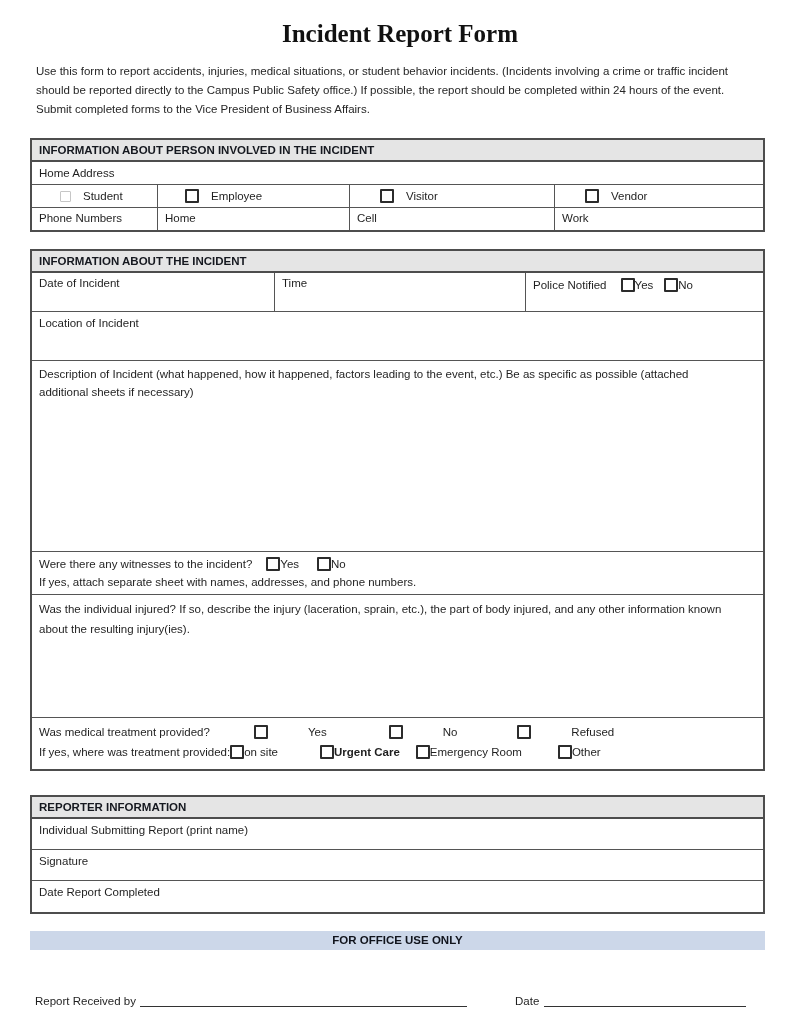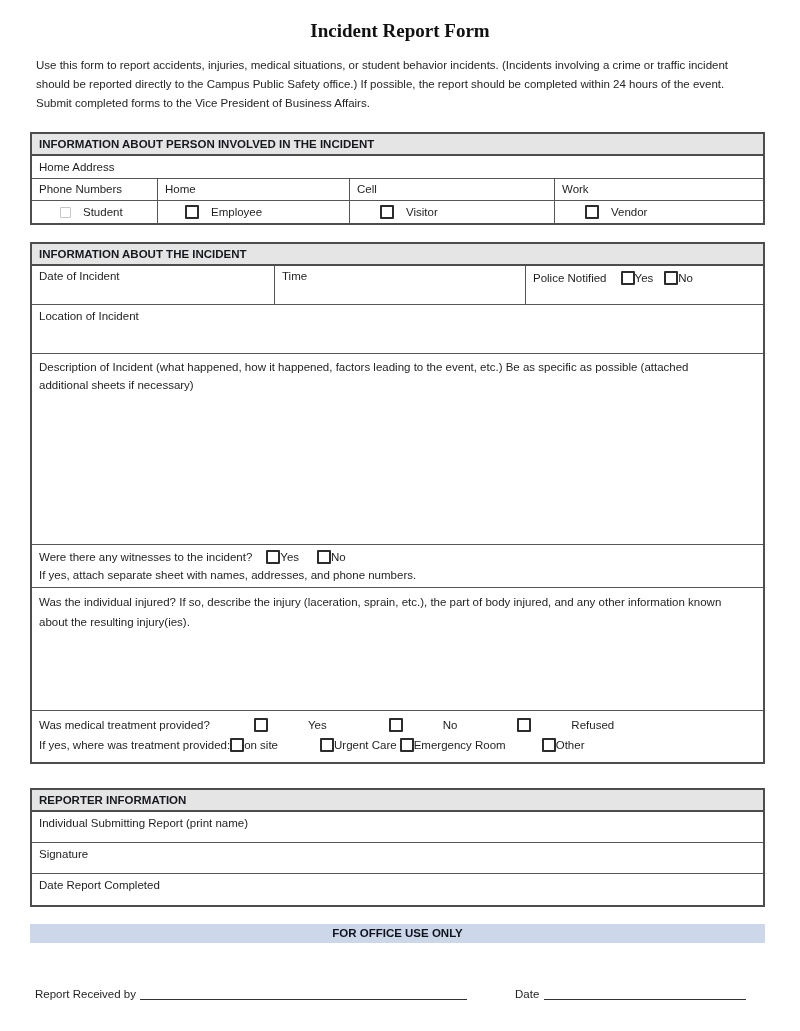--- a/index.html
+++ b/index.html
@@ -4,21 +4,21 @@
 <style>
   * { margin:0; padding:0; box-sizing:border-box; }
   body { background:#ffffff; }
   .page {
     width:800px; height:1031px; background:#ffffff; position:relative;
     font-family:"Liberation Sans", sans-serif; color:#1f1f1f; overflow:hidden;
   }
   .title {
     margin-top:20px; text-align:center;
     font-family:"Liberation Serif", "DejaVu Serif", serif;
-    font-weight:bold; font-size:19px; color:#111;
+    font-weight:bold; font-size:25px; color:#111;
   }
   .intro {
     margin:14px 38px 0 36px; font-size:11.5px; line-height:19px; color:#262626;
     max-width:726px;
   }
   .tbl {
     margin-left:30px; width:735px; border:2px solid #4d4d4d; background:#fff;
   }
   .sec1 { margin-top:19px; }
   .sec2 { margin-top:17px; }
@@ -68,43 +68,43 @@
 
   <div class="tbl sec1">
     <div class="tbl-header">INFORMATION ABOUT PERSON INVOLVED IN THE INCIDENT</div>
 
 
     <div class="tbl-row" style="min-height:21px;">
       <span class="lbl">Home Address</span>
     </div>
 
     <div class="tbl-row flexrow" style="min-height:22px;">
-      <div class="cell w1">Phone Numbers</div>
-      <div class="cell w2"><span>Home</span></div>
-      <div class="cell w3"><span>Cell</span></div>
-      <div class="cell w4"><span>Work</span></div>
-    </div>
-
-    <div class="tbl-row flexrow" style="min-height:22px;">
       <div class="cell w1 role-cell" style="padding-left:28px;">
         <span class="chk faint"></span>
         <span class="chk-label">Student</span>
       </div>
       <div class="cell w2 role-cell" style="padding-left:27px;">
         <span class="chk"></span>
         <span class="chk-label">Employee</span>
       </div>
       <div class="cell w3 role-cell" style="padding-left:30px;">
         <span class="chk"></span>
         <span class="chk-label">Visitor</span>
       </div>
       <div class="cell w4 role-cell" style="padding-left:30px;">
         <span class="chk"></span>
         <span class="chk-label">Vendor</span>
       </div>
+    </div>
+
+    <div class="tbl-row flexrow" style="min-height:22px;">
+      <div class="cell w1">Phone Numbers</div>
+      <div class="cell w2"><span>Home</span></div>
+      <div class="cell w3"><span>Cell</span></div>
+      <div class="cell w4"><span>Work</span></div>
     </div>
   </div>
 
   <div class="tbl sec2">
     <div class="tbl-header">INFORMATION ABOUT THE INCIDENT</div>
 
     <div class="tbl-row flexrow" style="min-height:39px;">
       <div class="cell d1">
         <span>Date of Incident</span>
       </div>
@@ -153,21 +153,21 @@
         <span class="chk"></span>
         <span class="chk-label" style="margin-right:20px;">No</span>
         <span class="chk"></span>
         <span class="chk-label">Refused</span>
       </span>
       <span class="inline-opts" style="line-height:20px;">
         <span style="">If yes, where was treatment provided:</span>
         <span class="chk"></span>
         <span class="chk-label" style="margin-right:42px;">on site</span>
         <span class="chk"></span>
-        <span class="chk-label" style="margin-right:3px;">Urgent Care</span>
+        <span class="chk-label" style="margin-right:16px;font-weight:bold;">Urgent Care</span>
         <span class="chk"></span>
         <span class="chk-label" style="margin-right:36px;">Emergency Room</span>
         <span class="chk"></span>
         <span class="chk-label">Other</span>
       </span>
     </div>
   </div>
 
   <div class="tbl sec3">
     <div class="tbl-header">REPORTER INFORMATION</div>

